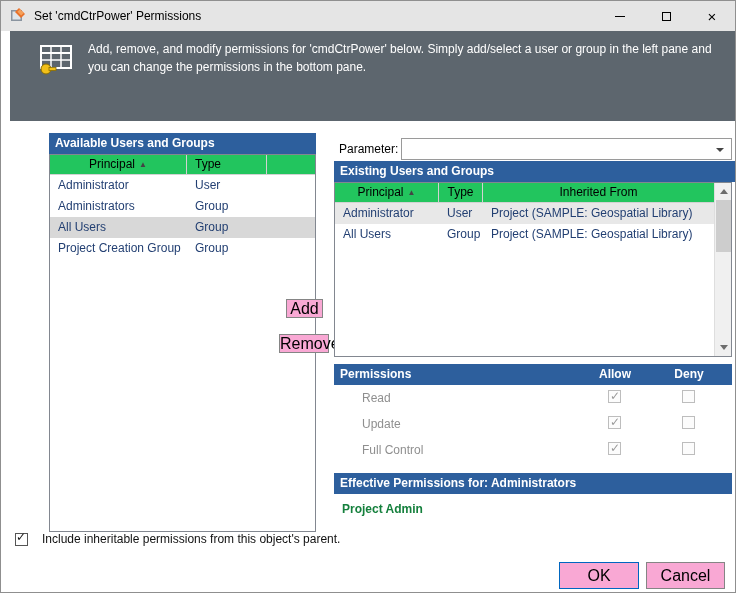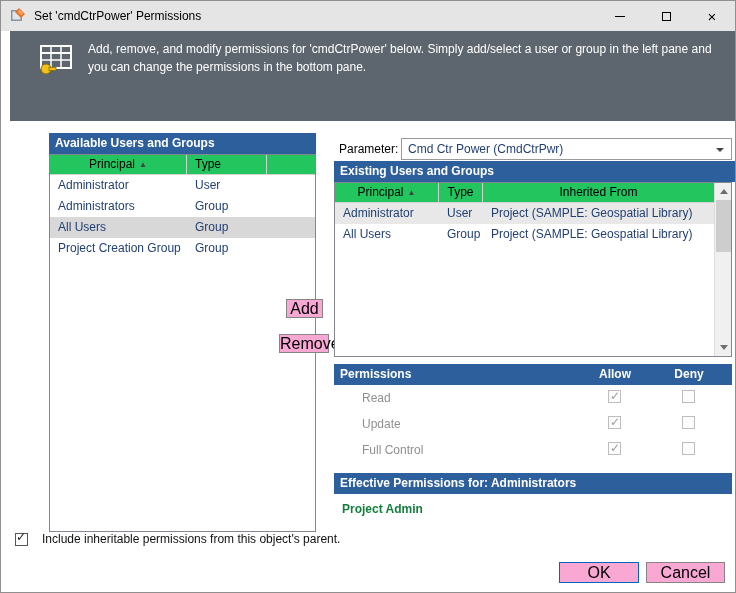--- a/index.html
+++ b/index.html
@@ -84,21 +84,21 @@
   .cb.disabled{border-color:#bdbdbd; background:#fcfcfc;}
   .cb.checked::after{content:"\2713"; position:absolute; left:1px; top:-2px; font-size:12px; font-weight:bold; color:#151515;}
   .cb.disabled.checked::after{color:#9a9a9a;}
 
   .eff-header{position:absolute; left:0; top:352px; width:398px;}
   .eff-value{position:absolute; left:8px; top:381px; font-weight:bold; color:#15803d;}
 
   
   .inherit{position:absolute; left:14px; top:411px; display:flex; align-items:center; gap:14px;}
   .inherit .cb{position:static; border-color:#555;}
-  .footer-btn{width:80px; height:21px; top:441px;}
+  .footer-btn{width:80px; height:27px; top:441px;}
   .btn-ok{left:558px; border:1px solid var(--default-border);}
   .btn-cancel{left:645px; width:79px;}
 </style>
 </head>
 <body>
 
 <div class="window">
 
   <div class="titlebar">
     <span>
@@ -171,21 +171,20 @@
       </div>
     </div>
 
     <button class="btn btn-add">Add</button>
     <button class="btn btn-remove">Remove</button>
 
     <div class="right-pane">
 
       <span class="param-label">Parameter:</span>
       <div class="combo">
-        <span>Cmd Ctr Power (CmdCtrPwr)</span>
         <span class="combo-arrow"></span>
       </div>
 
       <div class="section-header existing-header">Existing Users and Groups</div>
 
       <div class="existing-table">
         <div class="existing-body">
           <div class="thead">
             <div class="th"><span>Principal</span><span class="sort">▲</span></div>
             <div class="th">Type</div>

